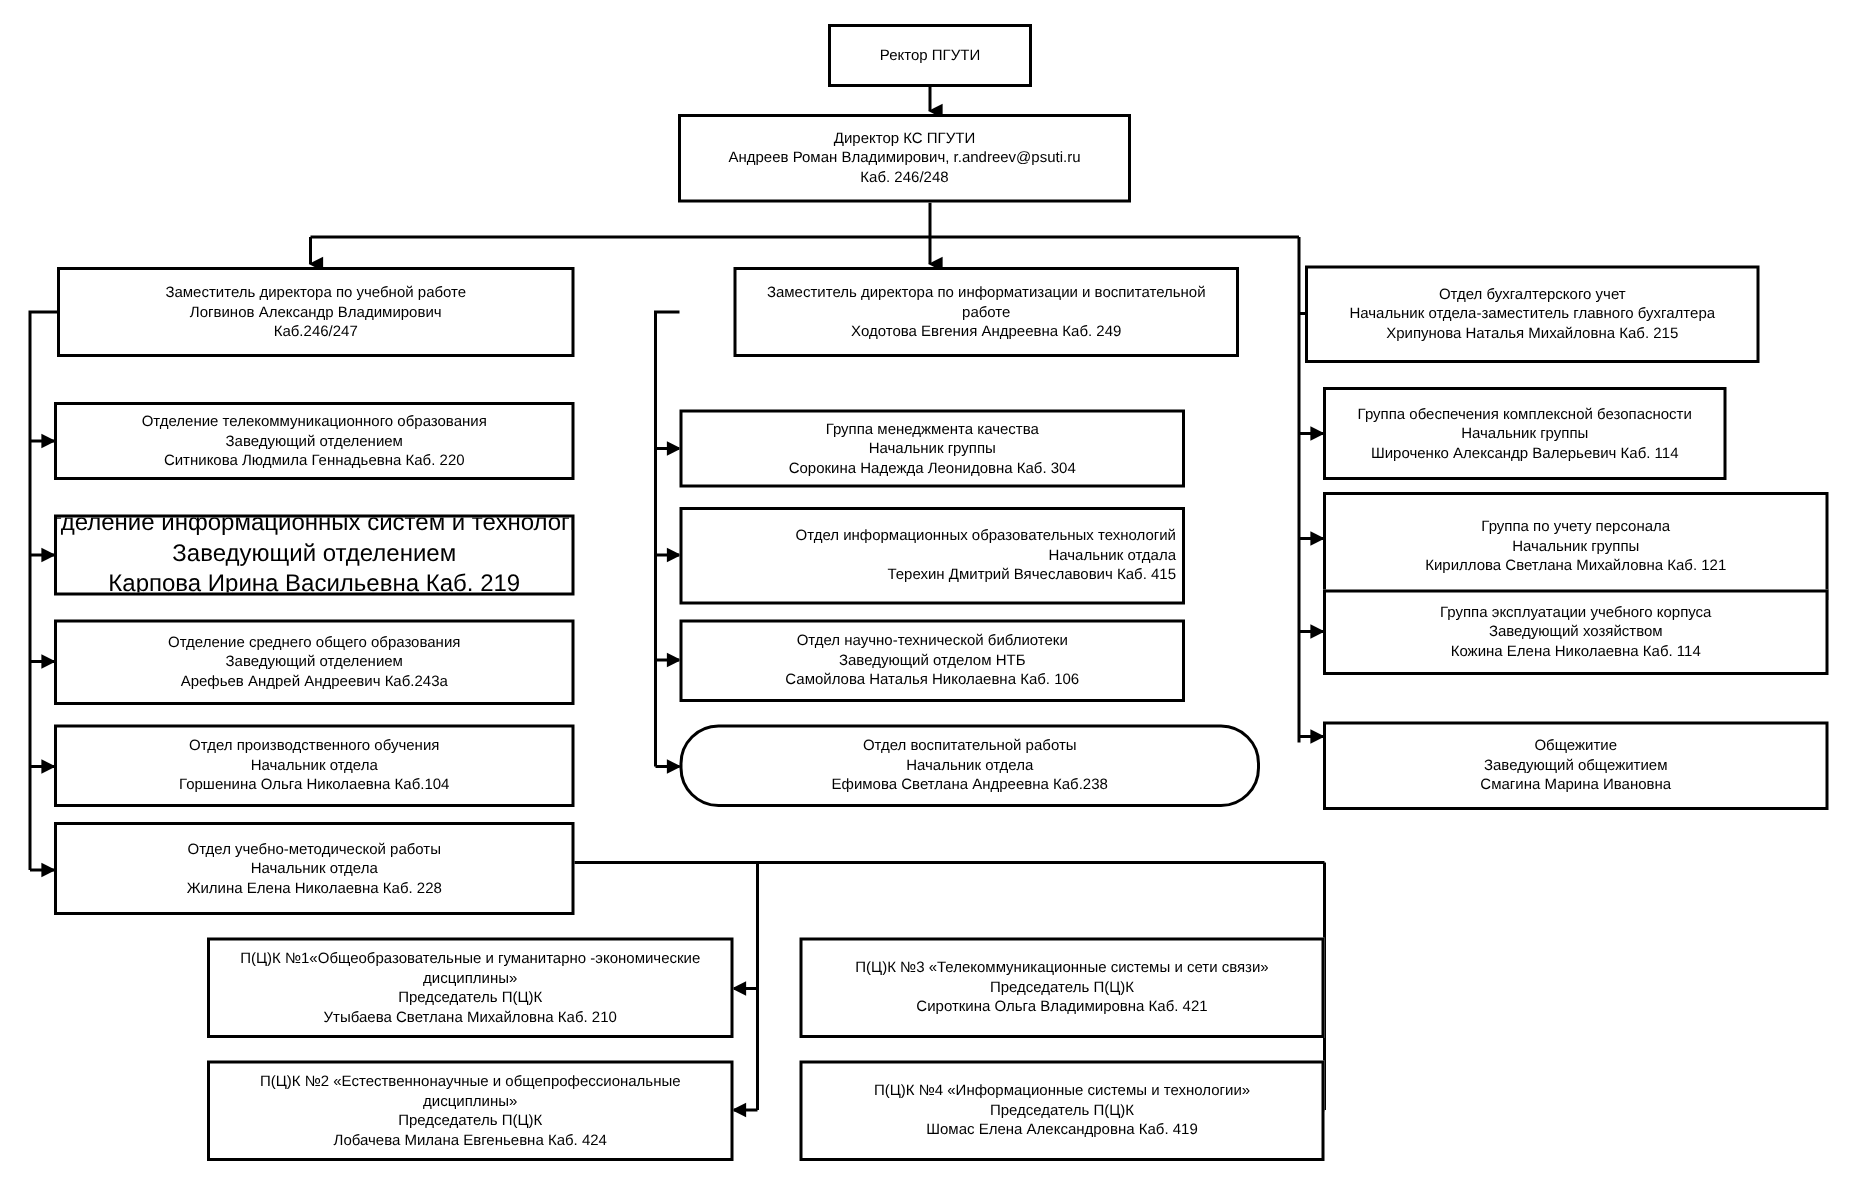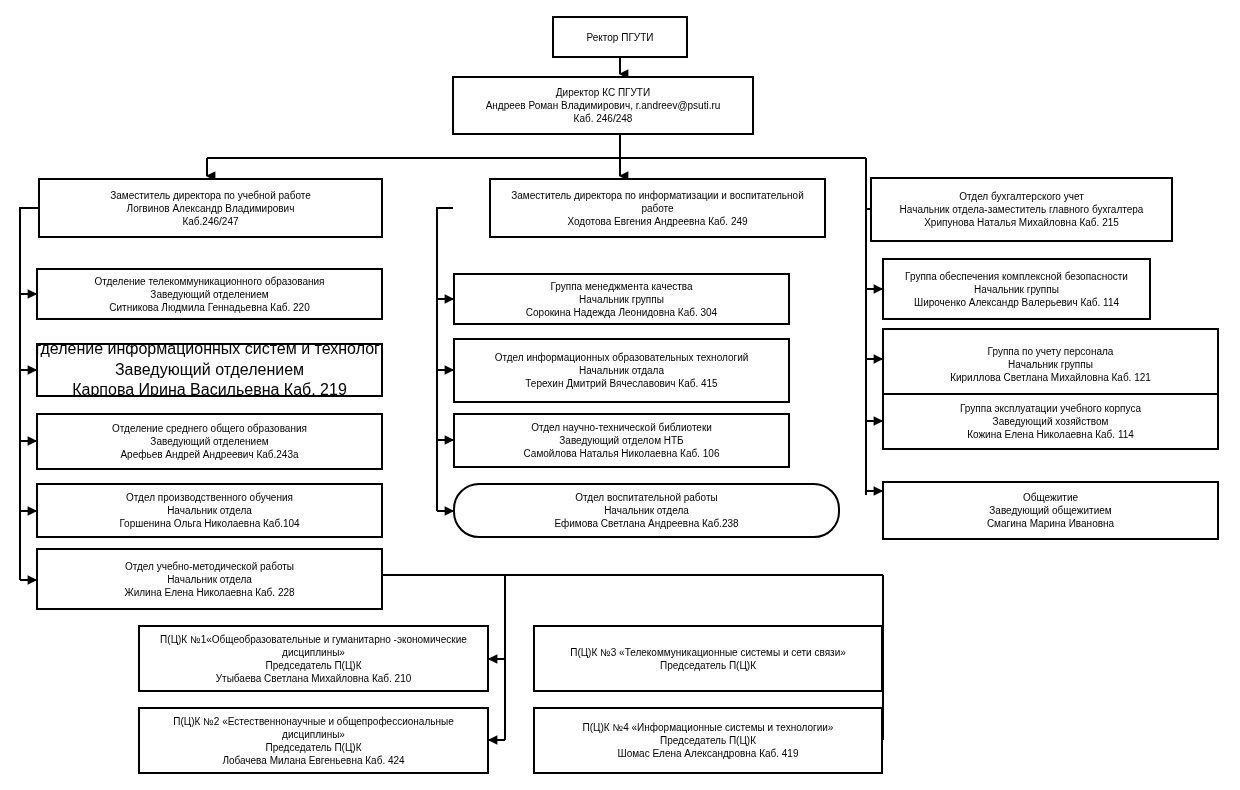--- a/index.html
+++ b/index.html
@@ -156,21 +156,21 @@
     <span class="ln">Начальник группы</span>
     <span class="ln">Широченко Александр Валерьевич Каб. 114</span>
   </div>
 
   <div class="node tight" style="left:36px; top:343px; width:347px; height:54px;">
     <span class="ln">Отделение информационных систем и технологий</span>
     <span class="ln">Заведующий отделением</span>
     <span class="ln">Карпова Ирина Васильевна Каб. 219</span>
   </div>
 
-  <div class="node wrap" style="left:453px; top:338px; width:337px; height:65px;">
+  <div class="node wrap" style="left:453px; top:338px; width:337px; height:65px;align-items:flex-end;">
     <span class="ln">Отдел информационных образовательных технологий</span>
     <span class="ln">Начальник отдала</span>
     <span class="ln">Терехин Дмитрий Вячеславович Каб. 415</span>
   </div>
 
   <div class="node" style="left:882px; top:328px; width:337px; height:72px;">
     <span class="ln">Группа по учету персонала</span>
     <span class="ln">Начальник группы</span>
     <span class="ln">Кириллова Светлана Михайловна Каб. 121</span>
   </div>
@@ -219,20 +219,21 @@
 
   <div class="node wrap" style="left:138px; top:625px; width:351px; height:67px;">
     <span class="ln">П(Ц)К №1«Общеобразовательные и гуманитарно -экономические дисциплины»</span>
     <span class="ln">Председатель П(Ц)К</span>
     <span class="ln">Утыбаева Светлана Михайловна Каб. 210</span>
   </div>
 
   <div class="node wrap" style="left:533px; top:625px; width:350px; height:67px;">
     <span class="ln">П(Ц)К №3 «Телекоммуникационные системы и сети связи»</span>
     <span class="ln">Председатель П(Ц)К</span>
+    <span class="ln">Сироткина Ольга Владимировна Каб. 421</span>
   </div>
 
   <div class="node wrap" style="left:138px; top:707px; width:351px; height:67px;">
     <span class="ln">П(Ц)К №2 «Естественнонаучные и общепрофессиональные дисциплины»</span>
     <span class="ln">Председатель П(Ц)К</span>
     <span class="ln">Лобачева Милана Евгеньевна Каб. 424</span>
   </div>
 
   <div class="node wrap" style="left:533px; top:707px; width:350px; height:67px;">
     <span class="ln">П(Ц)К №4 «Информационные системы и технологии»</span>

